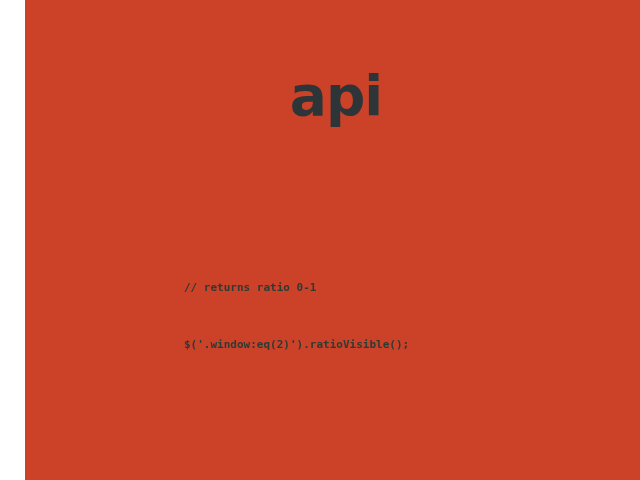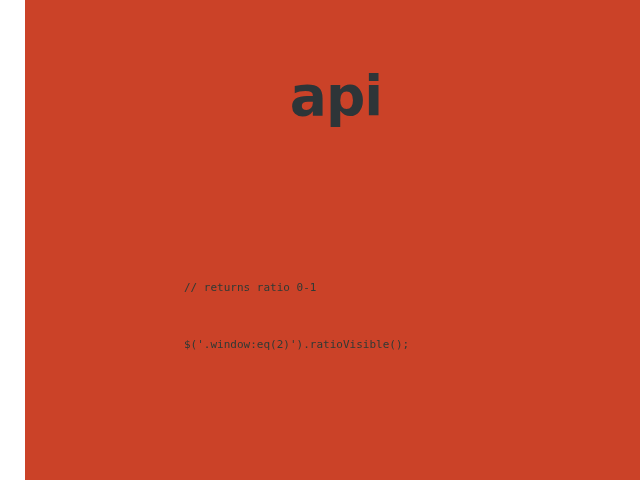--- a/index.html
+++ b/index.html
@@ -54,20 +54,21 @@
     top: 183px;
     font-family: "DejaVu Sans Mono", "Liberation Mono", monospace;
     font-size: 11px;
     line-height: 19px;
     color: #2f3a35;
     white-space: pre;
   }
 
   .code-group {
     margin: 0 0 19px 0;
+    font-weight: bold;
   }
 
   .code-group:last-child {
     margin-bottom: 0;
   }
 
   .code-line {
     display: block;
     white-space: pre;
     height: 19px;

